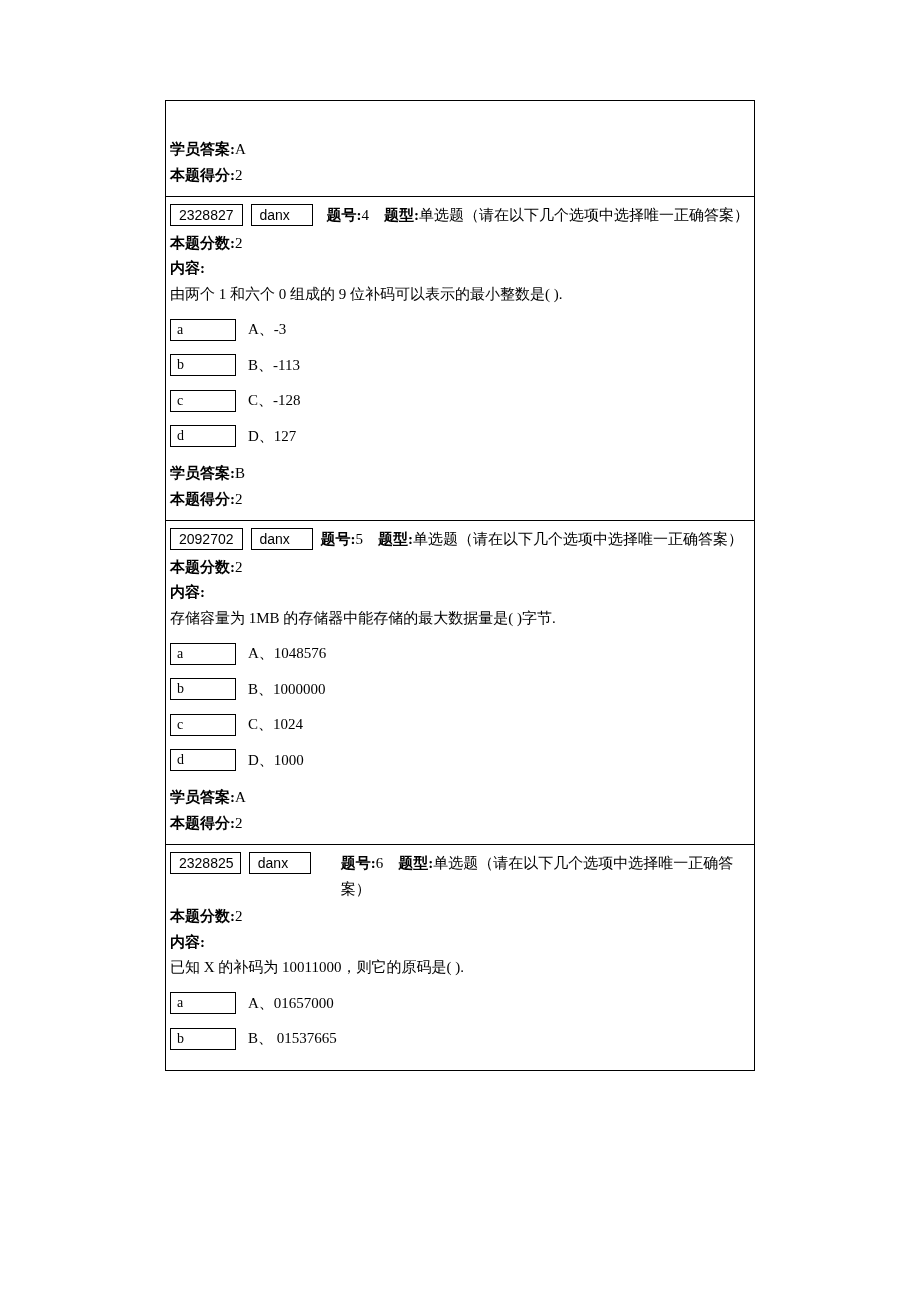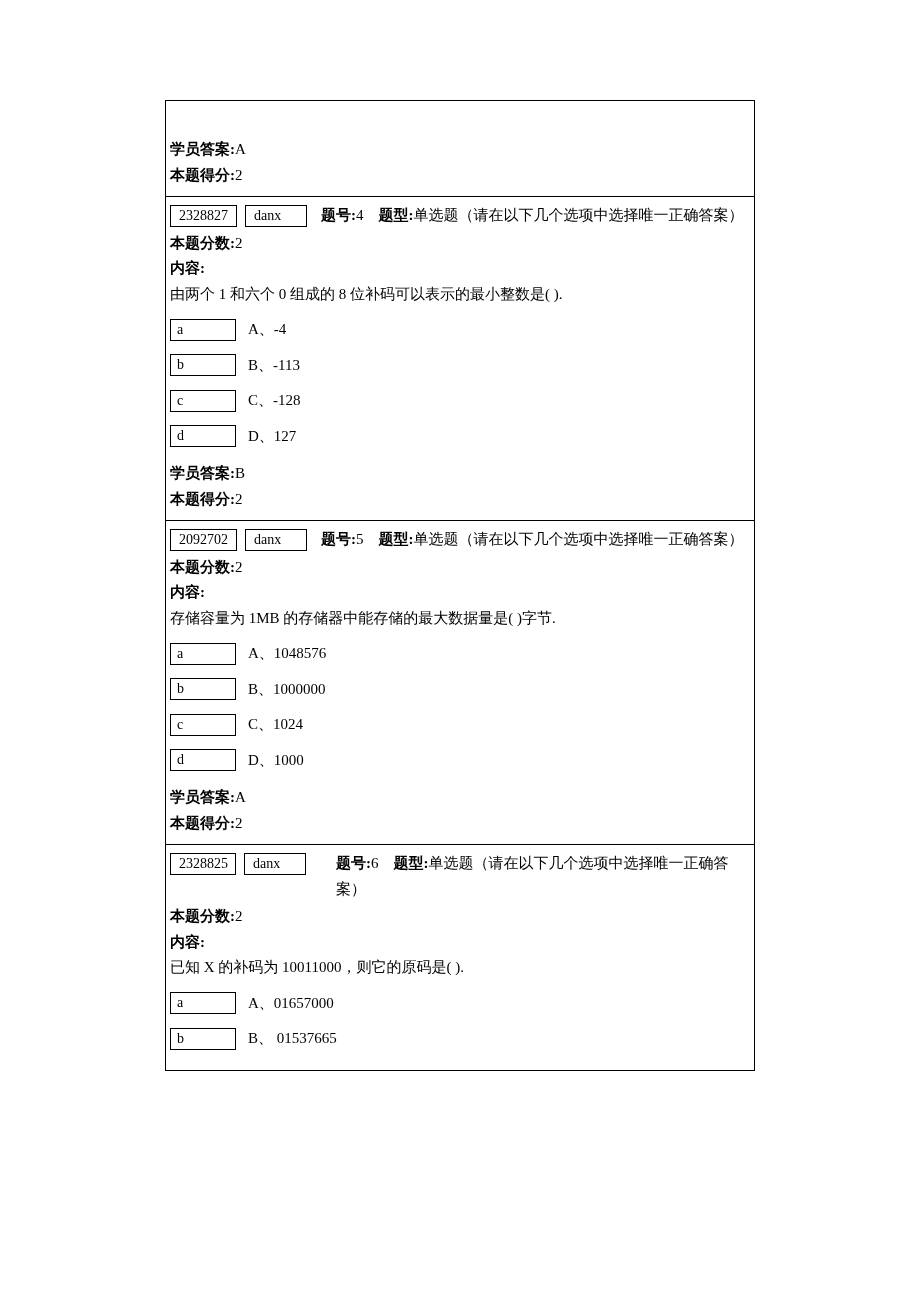--- a/index.html
+++ b/index.html
@@ -43,21 +43,21 @@
   }
   .header-box {
     display: inline-block;
     min-width: 62px;
     height: 22px;
     border: 1px solid #000;
     padding: 1px 8px;
     margin-right: 4px;
     vertical-align: middle;
     background: #fff;
-    font-family: Liberation Serif, serif;
+    font-family: Liberation Sans, sans-serif;
     font-size: 14px;
     line-height: 18px;
   }
   .hdr-row {
     display: flex;
     align-items: baseline;
     gap: 4px;
     margin-bottom: 2px;
   }
   .opt-row {
@@ -100,25 +100,25 @@
     <span style="margin-left:6px;">
       <span class="bold">题号:</span><span>4</span>
       &nbsp;&nbsp;
       <span class="bold">题型:</span><span>单选题（请在以下几个选项中选择唯一正确答案）</span>
     </span>
   </div>
   <div>
     <span class="bold">本题分数:</span><span>2</span>
   </div>
   <div class="bold">内容:</div>
-  <div>由两个 1 和六个 0 组成的 8 位补码可以表示的最小整数是( ).</div>
+  <div>由两个 1 和六个 0 组成的 9 位补码可以表示的最小整数是( ).</div>
 
   <div class="opt-row">
     <span class="inline-box">a</span>
-    <span class="opt-label">A、-4</span>
+    <span class="opt-label">A、-3</span>
   </div>
   <div class="opt-row">
     <span class="inline-box">b</span>
     <span class="opt-label">B、-113</span>
   </div>
   <div class="opt-row">
     <span class="inline-box">c</span>
     <span class="opt-label">C、-128</span>
   </div>
   <div class="opt-row">
@@ -135,21 +135,21 @@
     </div>
   </div>
 </td>
         </tr>
 
 <tr>
           <td>
   <div class="hdr-row">
     <span class="header-box">2092702</span>
     <span class="header-box">danx</span>
-    <span style="margin-left:6px;">
+    <span style="">
       <span class="bold">题号:</span><span>5</span>
       &nbsp;&nbsp;
       <span class="bold">题型:</span><span>单选题（请在以下几个选项中选择唯一正确答案）</span>
     </span>
   </div>
   <div>
     <span class="bold">本题分数:</span><span>2</span>
   </div>
   <div class="bold">内容:</div>
   <div>存储容量为 1MB 的存储器中能存储的最大数据量是( )字节.</div>

